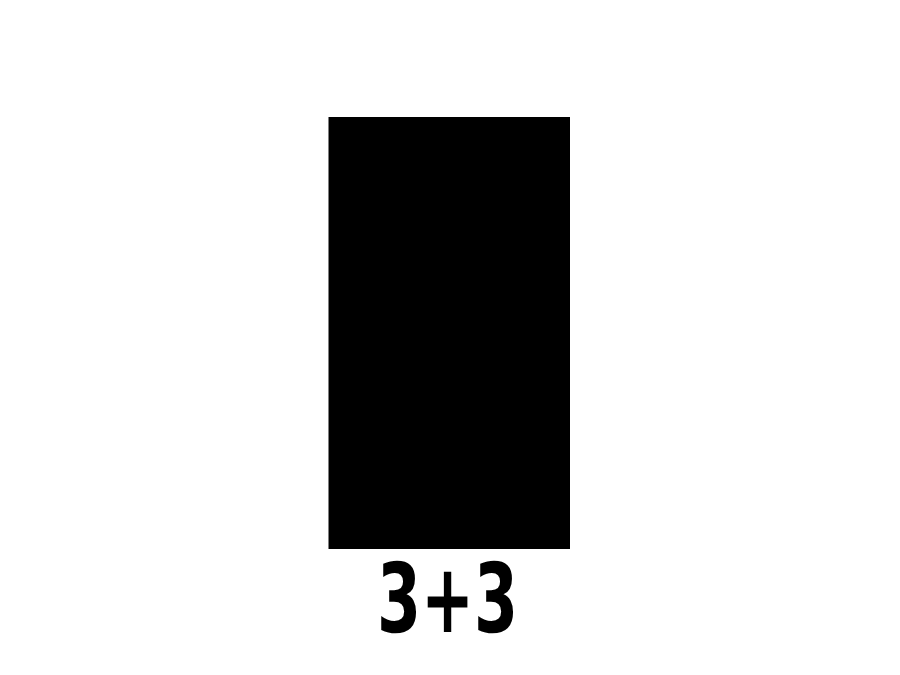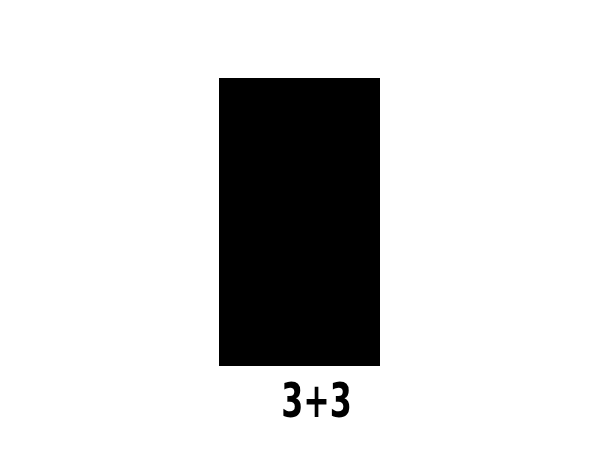--- a/index.html
+++ b/index.html
@@ -15,27 +15,27 @@
   }
   .figure-rect {
     position: absolute;
     left: 219px;
     top: 78px;
     width: 161px;
     height: 288px;
   }
   .caption {
     position: absolute;
-    left: 236px;
+    left: 218px;
     top: 374px;
     width: 161px;
     height: 52px;
     line-height: 52px;
     text-align: center;
-    font-size: 48px;
+    font-size: 64px;
     font-weight: bold;
     white-space: nowrap;
   }
   .caption .squeeze {
     display: inline-block;
     transform: scale(0.66, 1.0);
     transform-origin: center center;
     letter-spacing: 0px;
   }
 </style>

